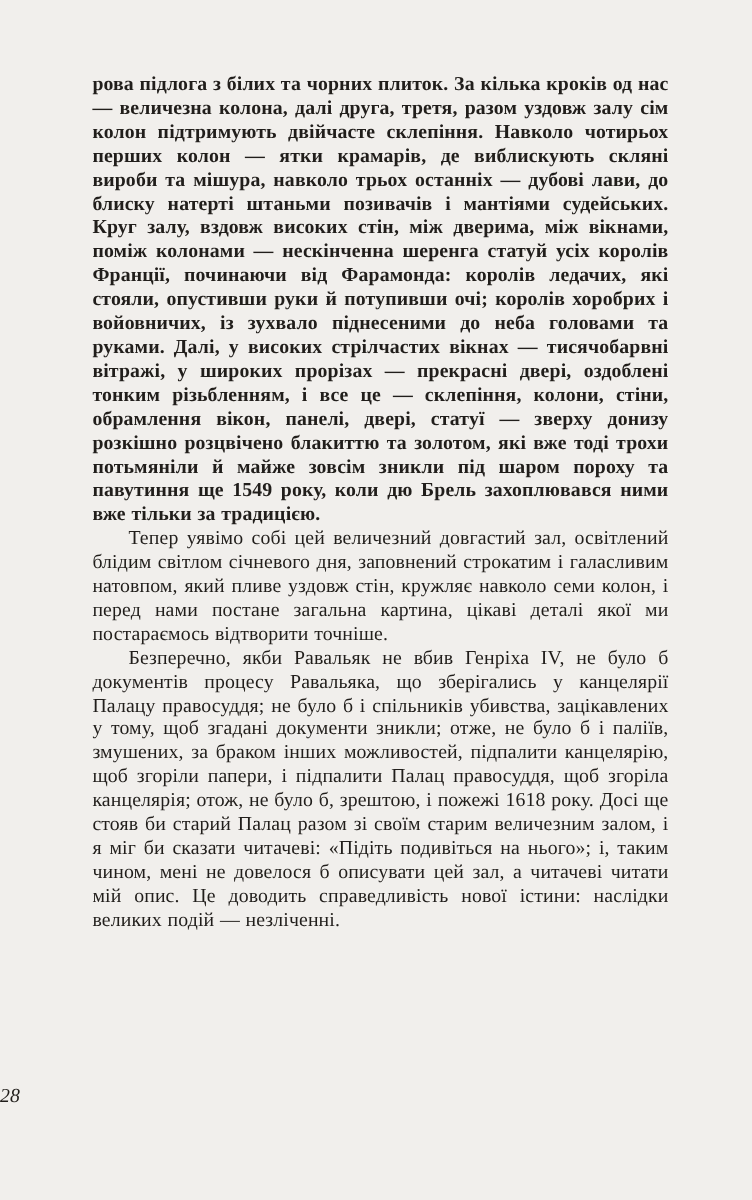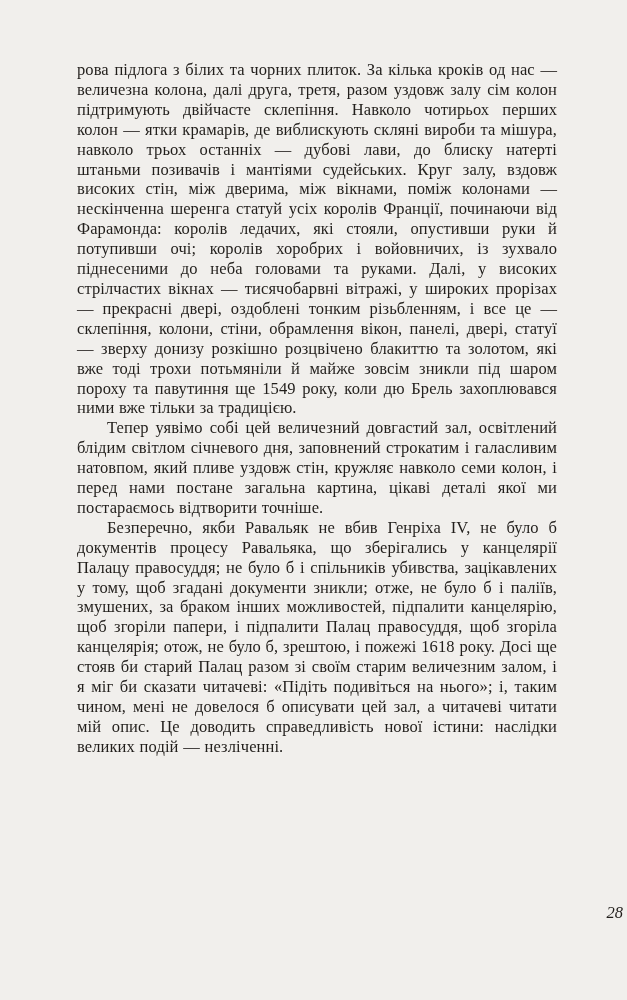--- a/index.html
+++ b/index.html
@@ -31,27 +31,28 @@
     letter-spacing: 0.1px;
     word-spacing: 0.5px;
   }
   .para {
     margin: 0;
     padding: 0;
     text-indent: 30px;
   }
   .para.first {
     text-indent: 0;
+    font-weight: bold;
   }
   .page-number {
     position: absolute;
     left: 0;
     right: 4px;
     top: 903px;
-    text-align: right;
+    text-align: left;
     font-family: "Liberation Serif", "DejaVu Serif", serif;
     font-style: italic;
     font-size: 16.5px;
     color: #211e1b;
   }
 </style>
 </head>
 <body>
 
 <div class="page">

